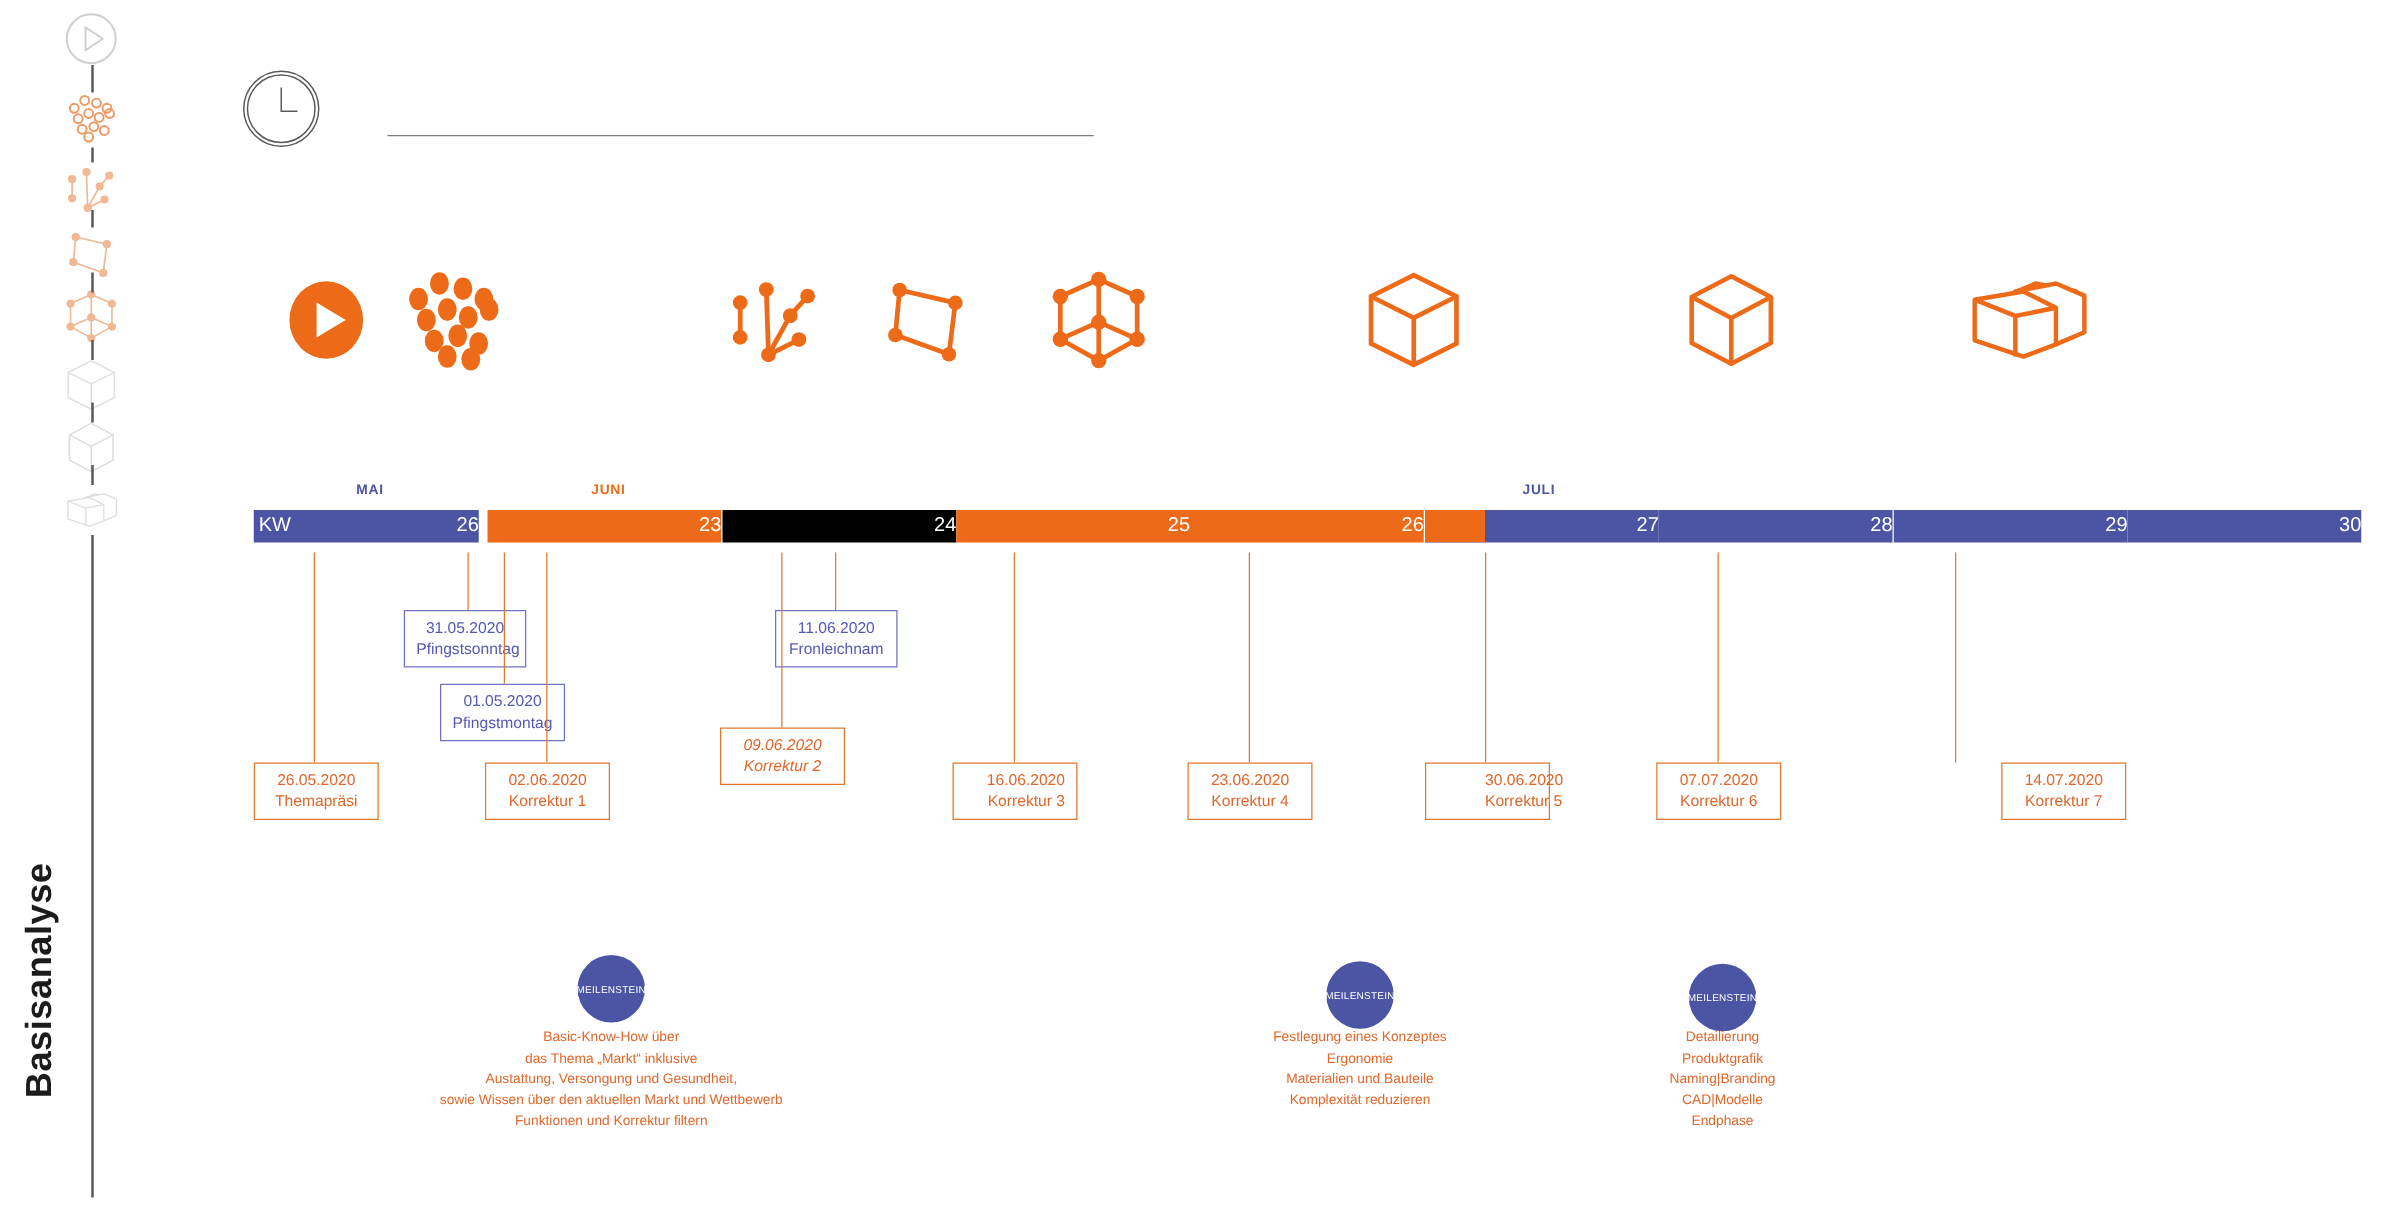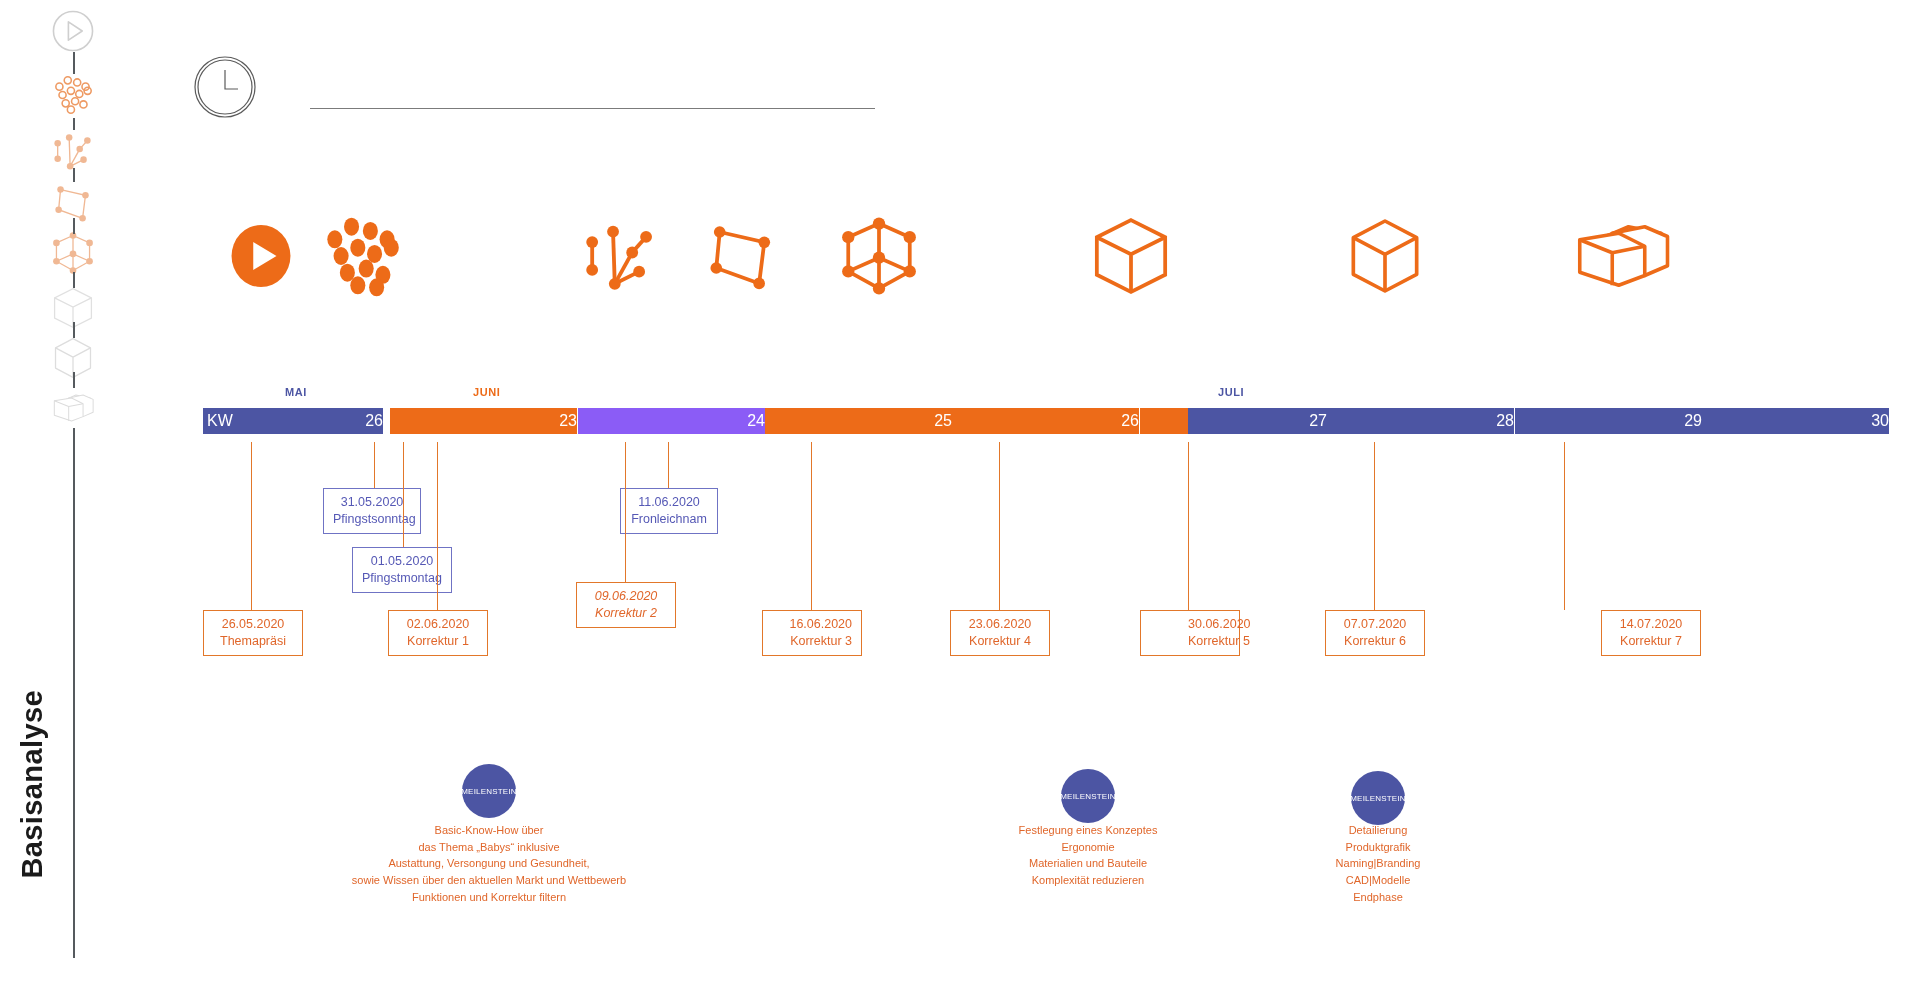--- a/index.html
+++ b/index.html
@@ -330,21 +330,21 @@
     </div>
 
   <div id="timeline">
       <div class="week" style="left: 203px; width: 180px; background: rgb(76, 85, 163);">
         <span class="kw-tag">KW</span>
         <span class="wk-num">26</span>
       </div>
       <div class="week" style="left: 390px; width: 187px; background: rgb(237, 107, 24);">
         <span class="wk-num">23</span>
       </div>
-      <div class="week" style="left: 578px; width: 187px; background: #8b5cf6;">
+      <div class="week" style="left: 578px; width: 187px; background: #000000;">
         <span class="wk-num">24</span>
       </div>
       <div class="week" style="left: 765px; width: 187px; background: rgb(237, 107, 24);">
         <span class="wk-num">25</span>
       </div>
       <div class="week" style="left: 952px; width: 187px; background: rgb(237, 107, 24);">
         <span class="wk-num">26</span>
       </div>
       <div class="week" style="left: 1140px; width: 187px; background: rgb(76, 85, 163);">
         <span class="split" style="width:48px;background:#ED6B18"></span>
@@ -421,21 +421,21 @@
         <span class="t">Korrektur 7</span>
       </div>
     </div>
   <div id="ms-layer">
       <div class="ms-stem" style="left: 489px; top: 656px; height: 108px; background: rgb(255, 255, 255);"></div>
       <div class="ms-circle" style="left: 462px; top: 764px; width: 54px; height: 54px; background: rgb(76, 85, 163);">
         <span>MEILENSTEIN</span>
       </div>
       <div class="ms-text" style="left: 339px; top: 822px; width: 300px; color: rgb(224, 102, 42);">
         <div>Basic-Know-How über</div>
-        <div>das Thema „Babys“ inklusive</div>
+        <div>das Thema „Markt“ inklusive</div>
         <div>Austattung, Versongung und Gesundheit,</div>
         <div>sowie Wissen über den aktuellen Markt und Wettbewerb</div>
         <div>Funktionen und Korrektur filtern</div>
       </div>
       <div class="ms-stem" style="left: 1088px; top: 656px; height: 113px; background: rgb(255, 255, 255);"></div>
       <div class="ms-circle" style="left: 1061px; top: 769px; width: 54px; height: 54px; background: rgb(76, 85, 163);">
         <span>MEILENSTEIN</span>
       </div>
       <div class="ms-text" style="left: 938px; top: 822px; width: 300px; color: rgb(224, 102, 42);">
         <div>Festlegung eines Konzeptes</div>

